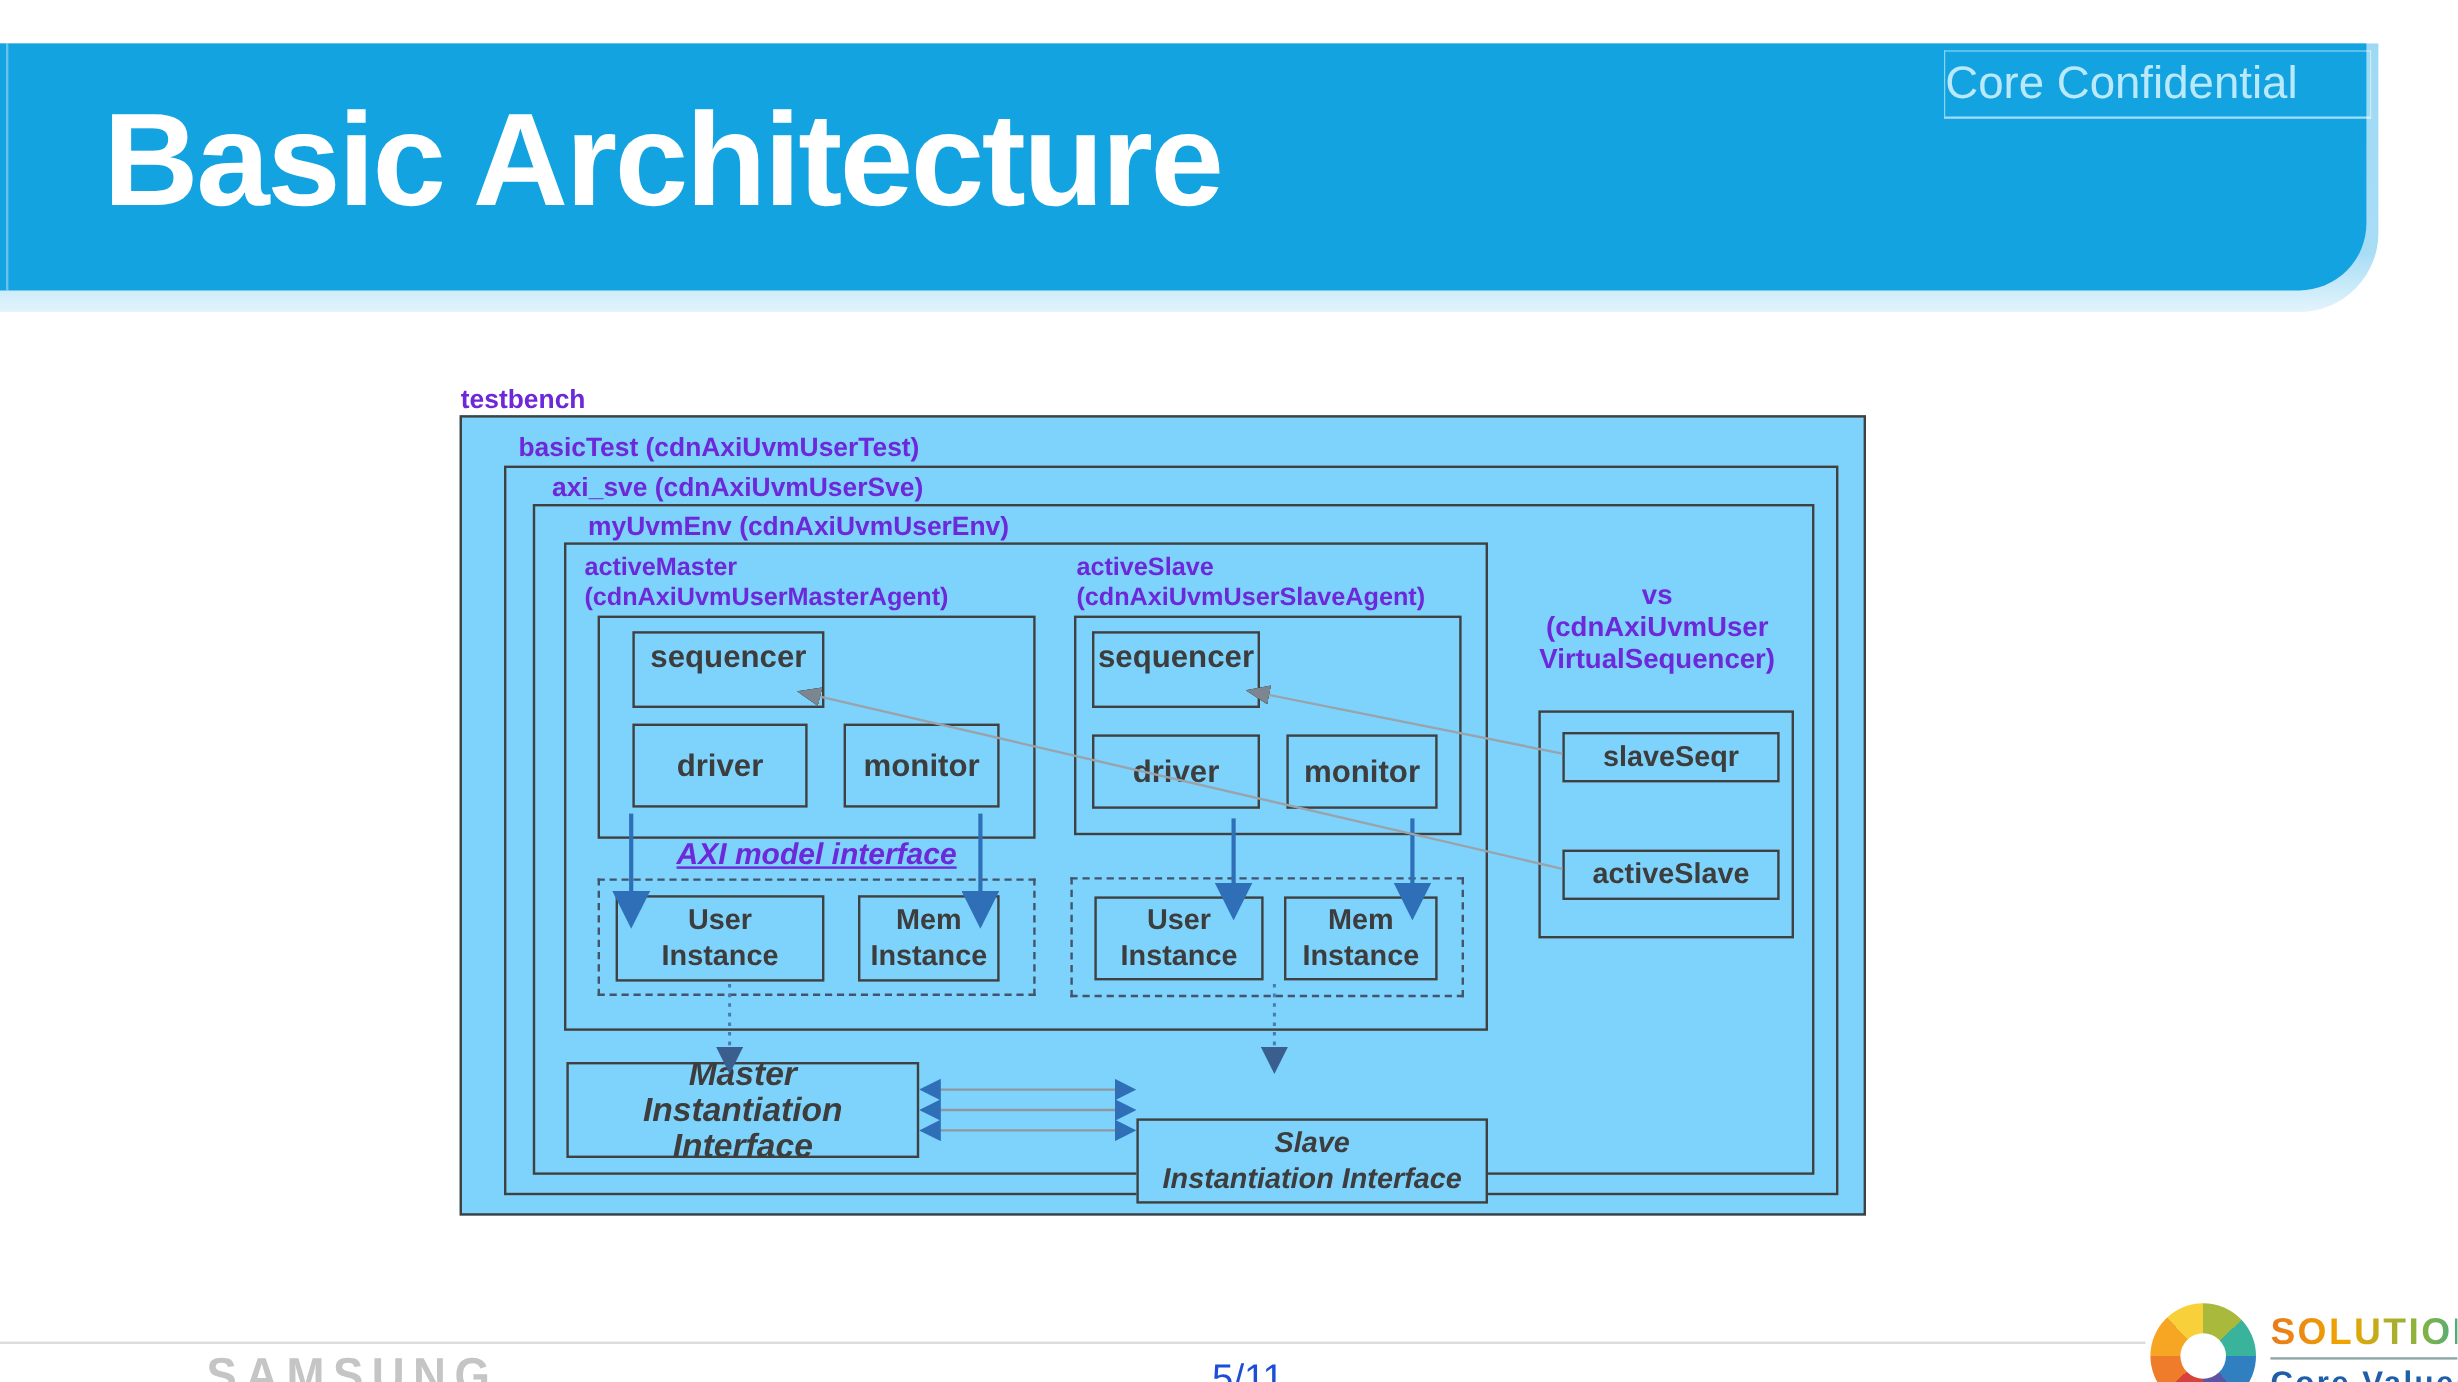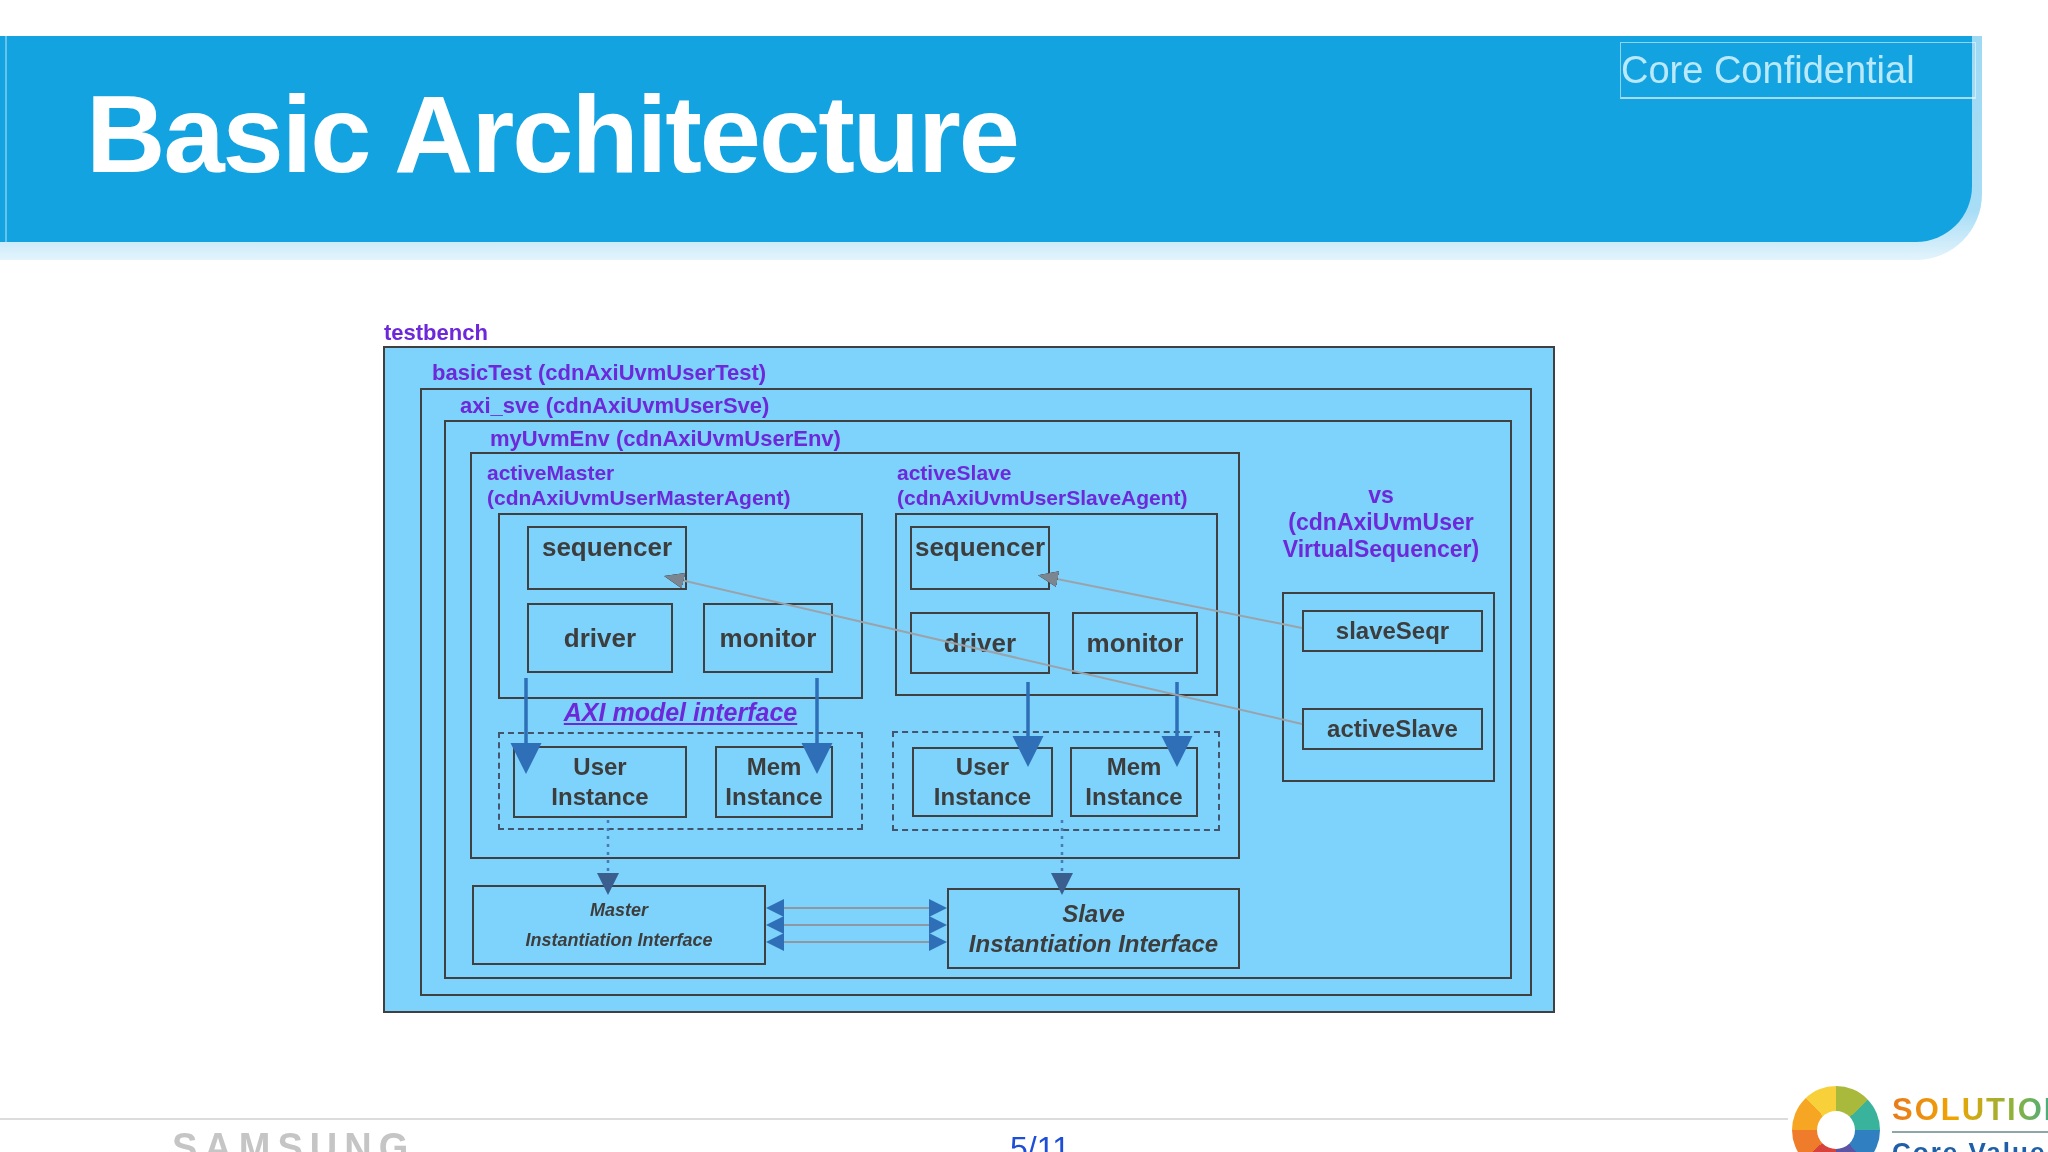--- a/index.html
+++ b/index.html
@@ -59,22 +59,22 @@
 
   #dash-s   {left:892px;top:695px;width:328px;height:100px;}
   #ui-s     {left:912px;top:711px;width:141px;height:70px;font-size:24px;line-height:30px;white-space:pre-line;}
   #mi-s     {left:1070px;top:711px;width:128px;height:70px;font-size:24px;line-height:30px;white-space:pre-line;}
 
   #lbl-vs   {left:1256px;top:446px;width:250px;text-align:center;font-size:23px;font-weight:700;line-height:27px;}
   #box-vs   {left:1282px;top:556px;width:213px;height:190px;}
   #sseqr    {left:1302px;top:574px;width:181px;height:42px;font-size:24px;border-width:2px;}
   #mseqr    {left:1302px;top:672px;width:181px;height:42px;font-size:24px;border-width:2px;}
 
-  #if-m     {left:472px;top:849px;width:294px;height:80px;font-size:18px;line-height:30px;white-space:pre-line;}
-  #if-s     {left:947px;top:852px;width:293px;height:81px;font-size:24px;line-height:30px;white-space:pre-line;}
+  #if-m     {left:472px;top:849px;width:294px;height:80px;font-size:28px;line-height:30px;white-space:pre-line;}
+  #if-s     {left:947px;top:896px;width:293px;height:71px;font-size:24px;line-height:30px;white-space:pre-line;}
 
   #connectors{position:absolute;left:0;top:0;pointer-events:none;}
 
   
   #divider{position:absolute;left:0;top:1082px;width:1788px;height:2px;background:#dcdcdc;}
   #brand{position:absolute;left:172px;top:1088px;font-size:38px;font-weight:700;color:#c5c5c5;
          letter-spacing:7px;transform:scaleY(1.08);transform-origin:left top;}
   #page{position:absolute;left:930px;top:1094px;width:220px;text-align:center;font-size:32px;color:#1d4ed8;}
 
   #logo{position:absolute;left:1792px;top:1050px;display:flex;align-items:center;gap:12px;}

